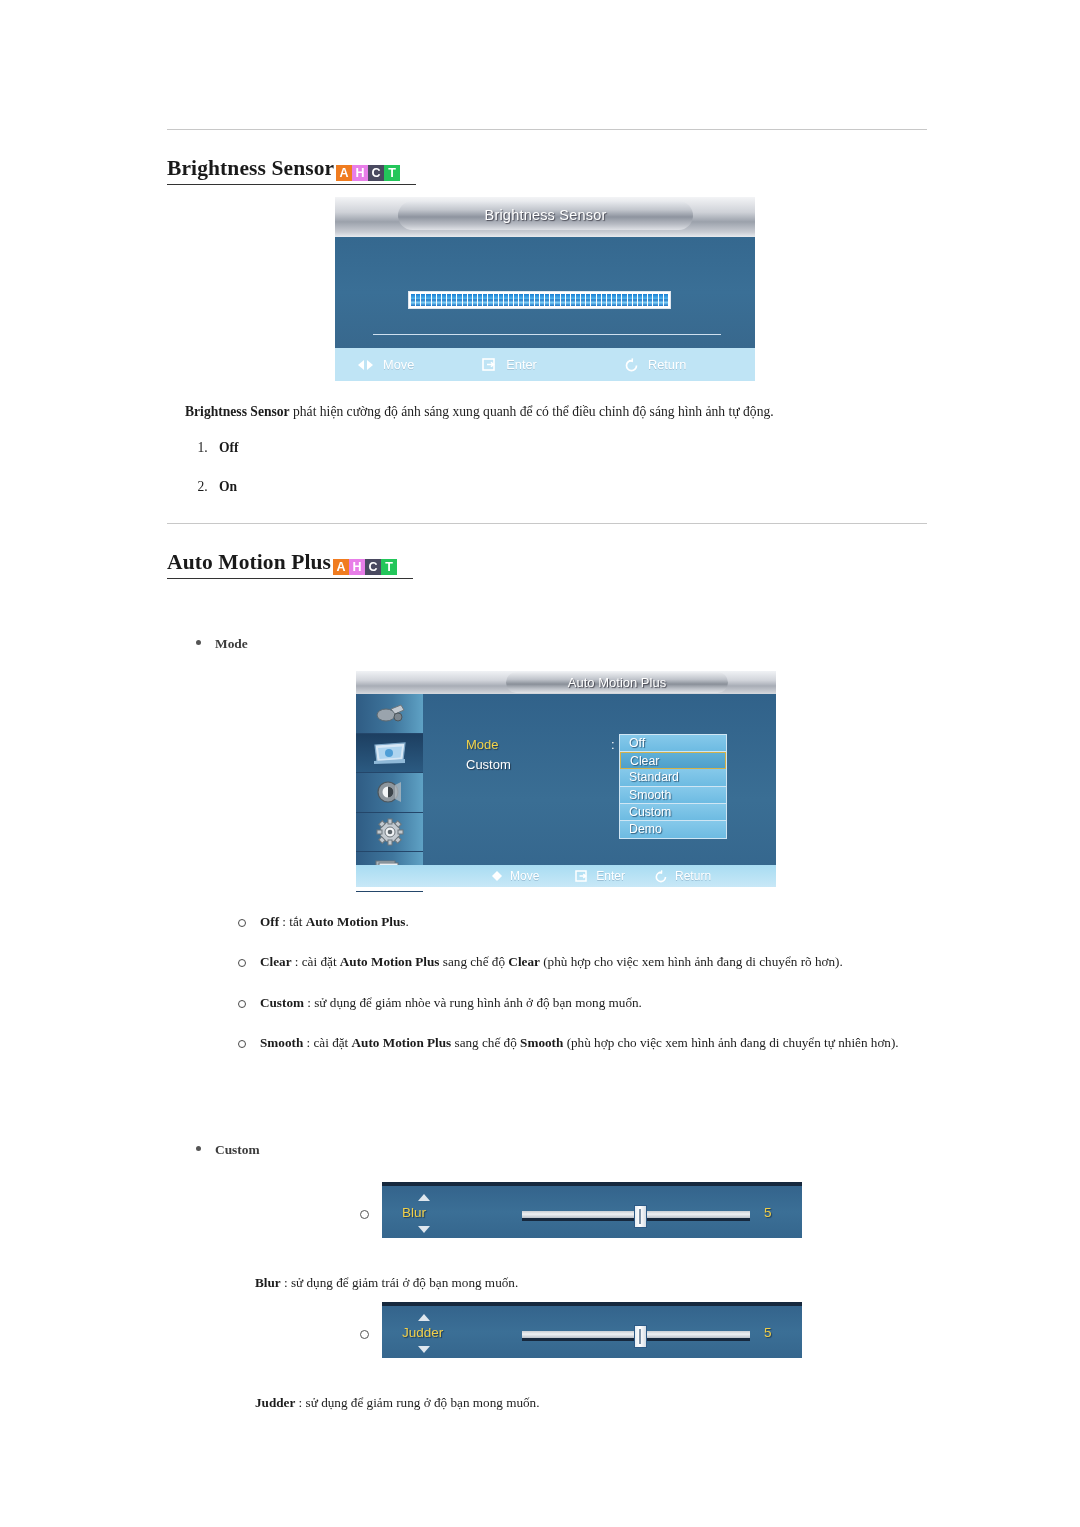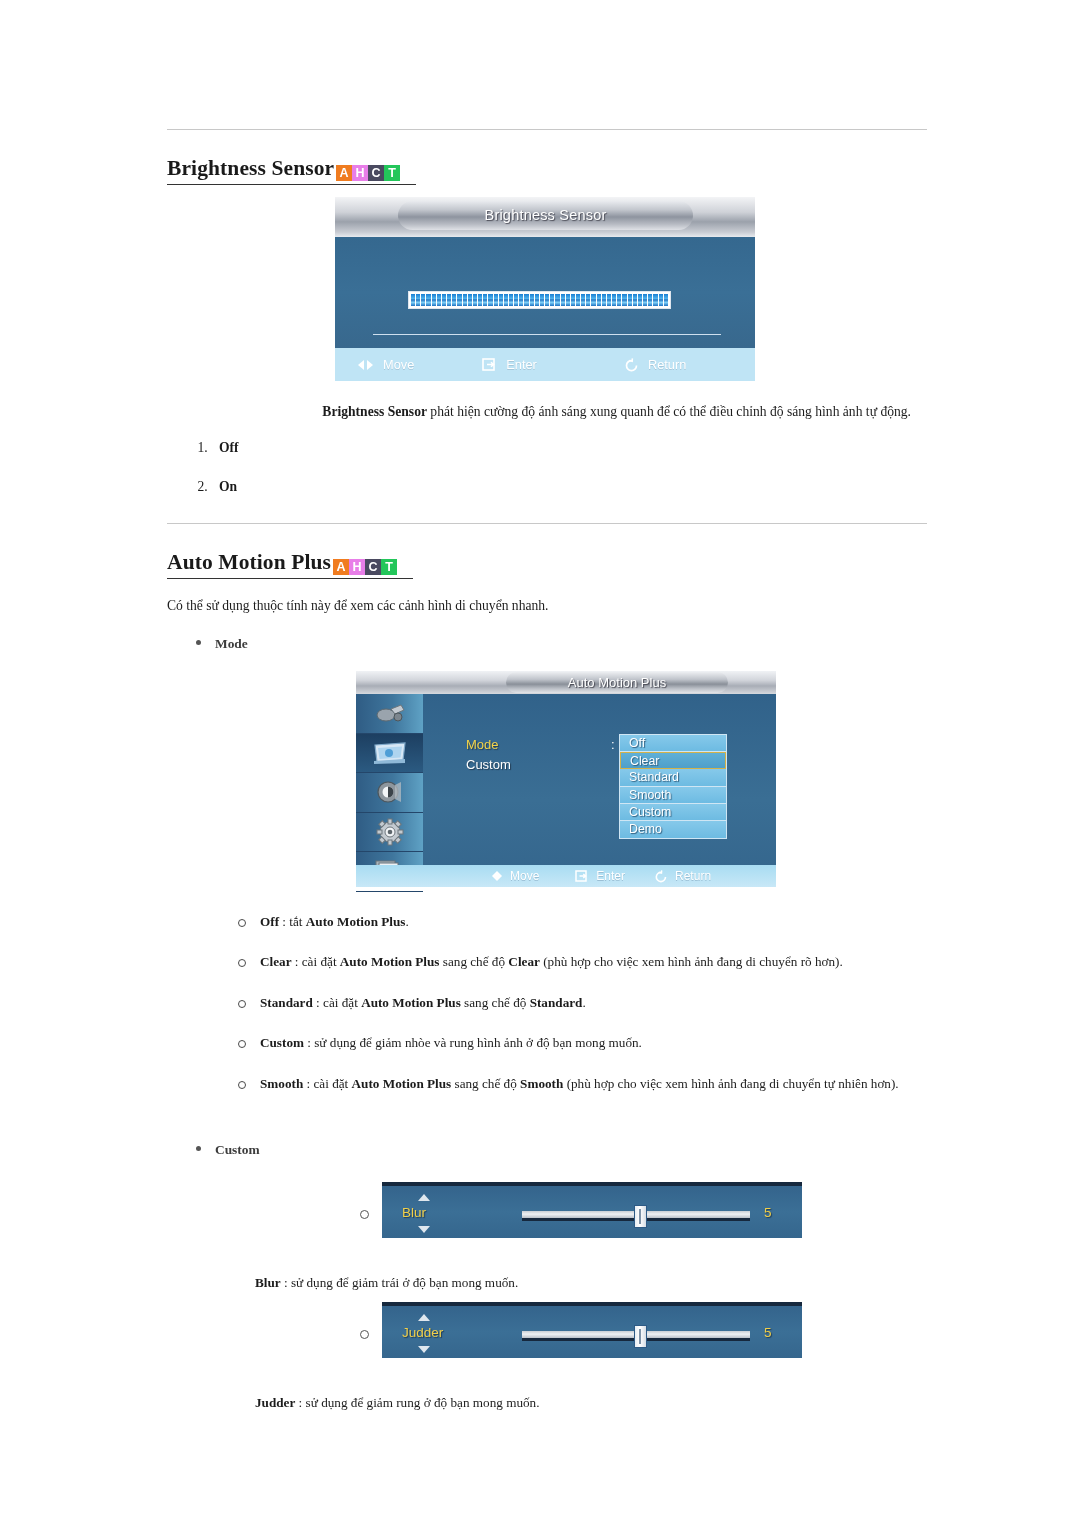--- a/index.html
+++ b/index.html
@@ -76,21 +76,21 @@
   
   p.body-text {
     font-family: "Liberation Serif", serif;
     font-size: 13.6px;
     line-height: 1.45;
     margin: 0;
     color: #1c1c1c;
   }
   .b { font-weight: bold; }
 
-  #para-brightness { position: absolute; left: 171px; top: 402px; width: 740px; text-align: right; }
+  #para-brightness { position: absolute; left: 185px; top: 402px; width: 740px; }
   #para-automotion { position: absolute; left: 167px; top: 596px; width: 740px; }
 
   
   ol.num-list {
     position: absolute;
     left: 183px;
     top: 440px;
     margin: 0;
     padding-left: 28px;
     font-family: "Liberation Serif", serif;
@@ -564,21 +564,20 @@
     <li>Off</li>
     <li>On</li>
   </ol>
 
   <hr class="rule rule-mid">
 
   <div class="head-wrap" id="head-automotion">
     <h2 class="sec-head"><span>Auto Motion Plus</span><span class="badges"><span class="badge badge-a">A</span><span class="badge badge-h">H</span><span class="badge badge-c">C</span><span class="badge badge-t">T</span></span></h2>
   </div>
 
-  <p class="body-text" id="para-automotion">Có thể sử dụng thuộc tính này để xem các cảnh hình di chuyển nhanh.</p>
 
   <div class="bullet-head" id="bullet-mode"><span class="dot"></span><span>Mode</span></div>
 
   <div class="osd2">
     <div class="osd2-titlebar">
       <div class="osd2-titlepill">Auto Motion Plus</div>
     </div>
     <div class="osd2-body">
 
       <div class="osd2-sidebar">
@@ -677,21 +676,20 @@
         </span>
       </div>
     </div>
   </div>
 
   <div class="circ-list" id="list-modes">
     <div class="circ-item"><span class="b">Off</span><span> : </span><span>tắt </span><span class="b">Auto Motion Plus</span><span>.</span></div>
 
     <div class="circ-item"><span class="b">Clear</span><span> : </span><span>cài đặt </span><span class="b">Auto Motion Plus</span><span> sang chế độ </span><span class="b">Clear</span><span> (phù hợp cho việc xem hình ảnh đang di chuyển rõ hơn).</span></div>
 
-    <div class="circ-item"><span class="b">Standard</span><span> : </span><span>cài đặt </span><span class="b">Auto Motion Plus</span><span> sang chế độ </span><span class="b">Standard</span><span>.</span></div>
 
     <div class="circ-item"><span class="b">Custom</span><span> : </span><span>sử dụng để giảm nhòe và rung hình ảnh ở độ bạn mong muốn.</span></div>
 
     <div class="circ-item"><span class="b">Smooth</span><span> : </span><span>cài đặt </span><span class="b">Auto Motion Plus</span><span> sang chế độ </span><span class="b">Smooth</span><span> (phù hợp cho việc xem hình ảnh đang di chuyển tự nhiên hơn).</span></div>
 
   </div>
 
   <div class="bullet-head" id="bullet-custom"><span class="dot"></span><span>Custom</span></div>
 
   <div class="slider-widget" id="slider-blur">

